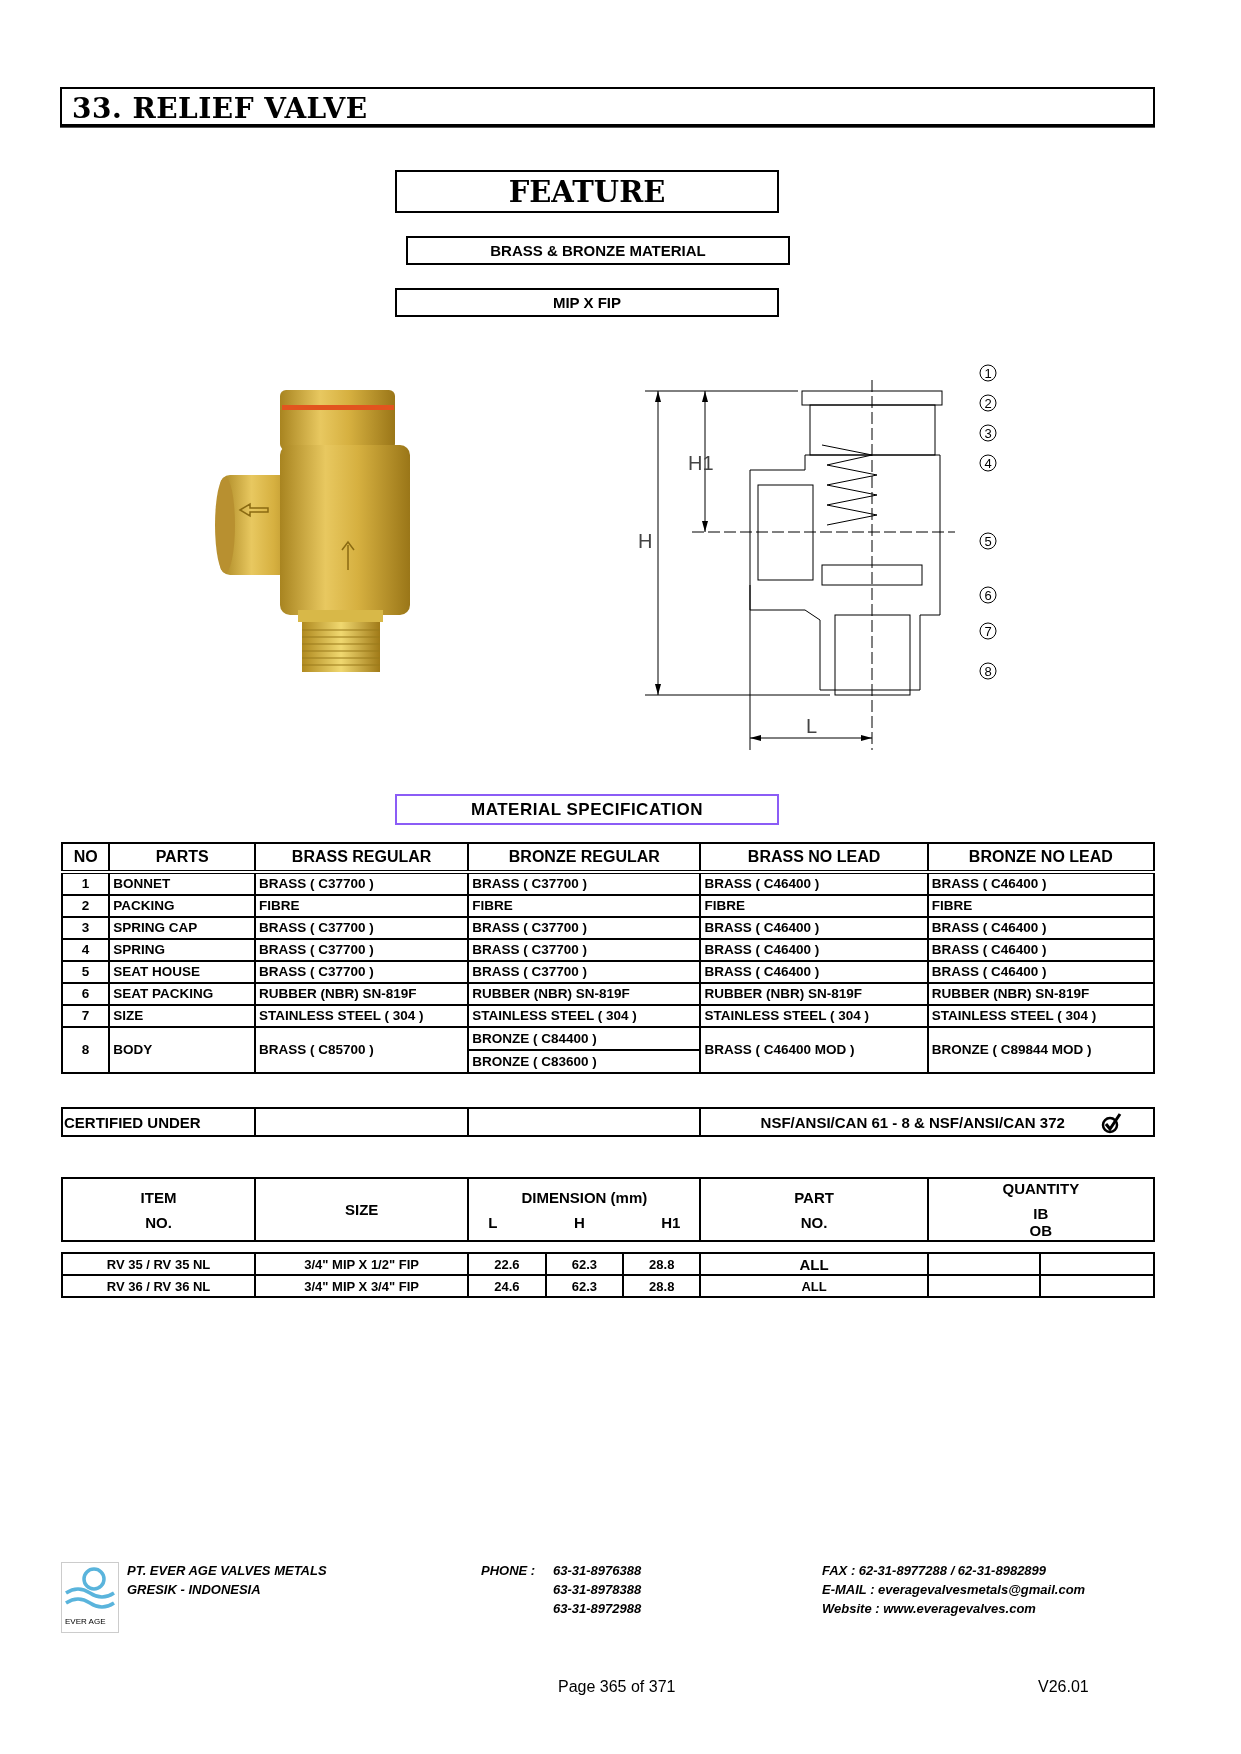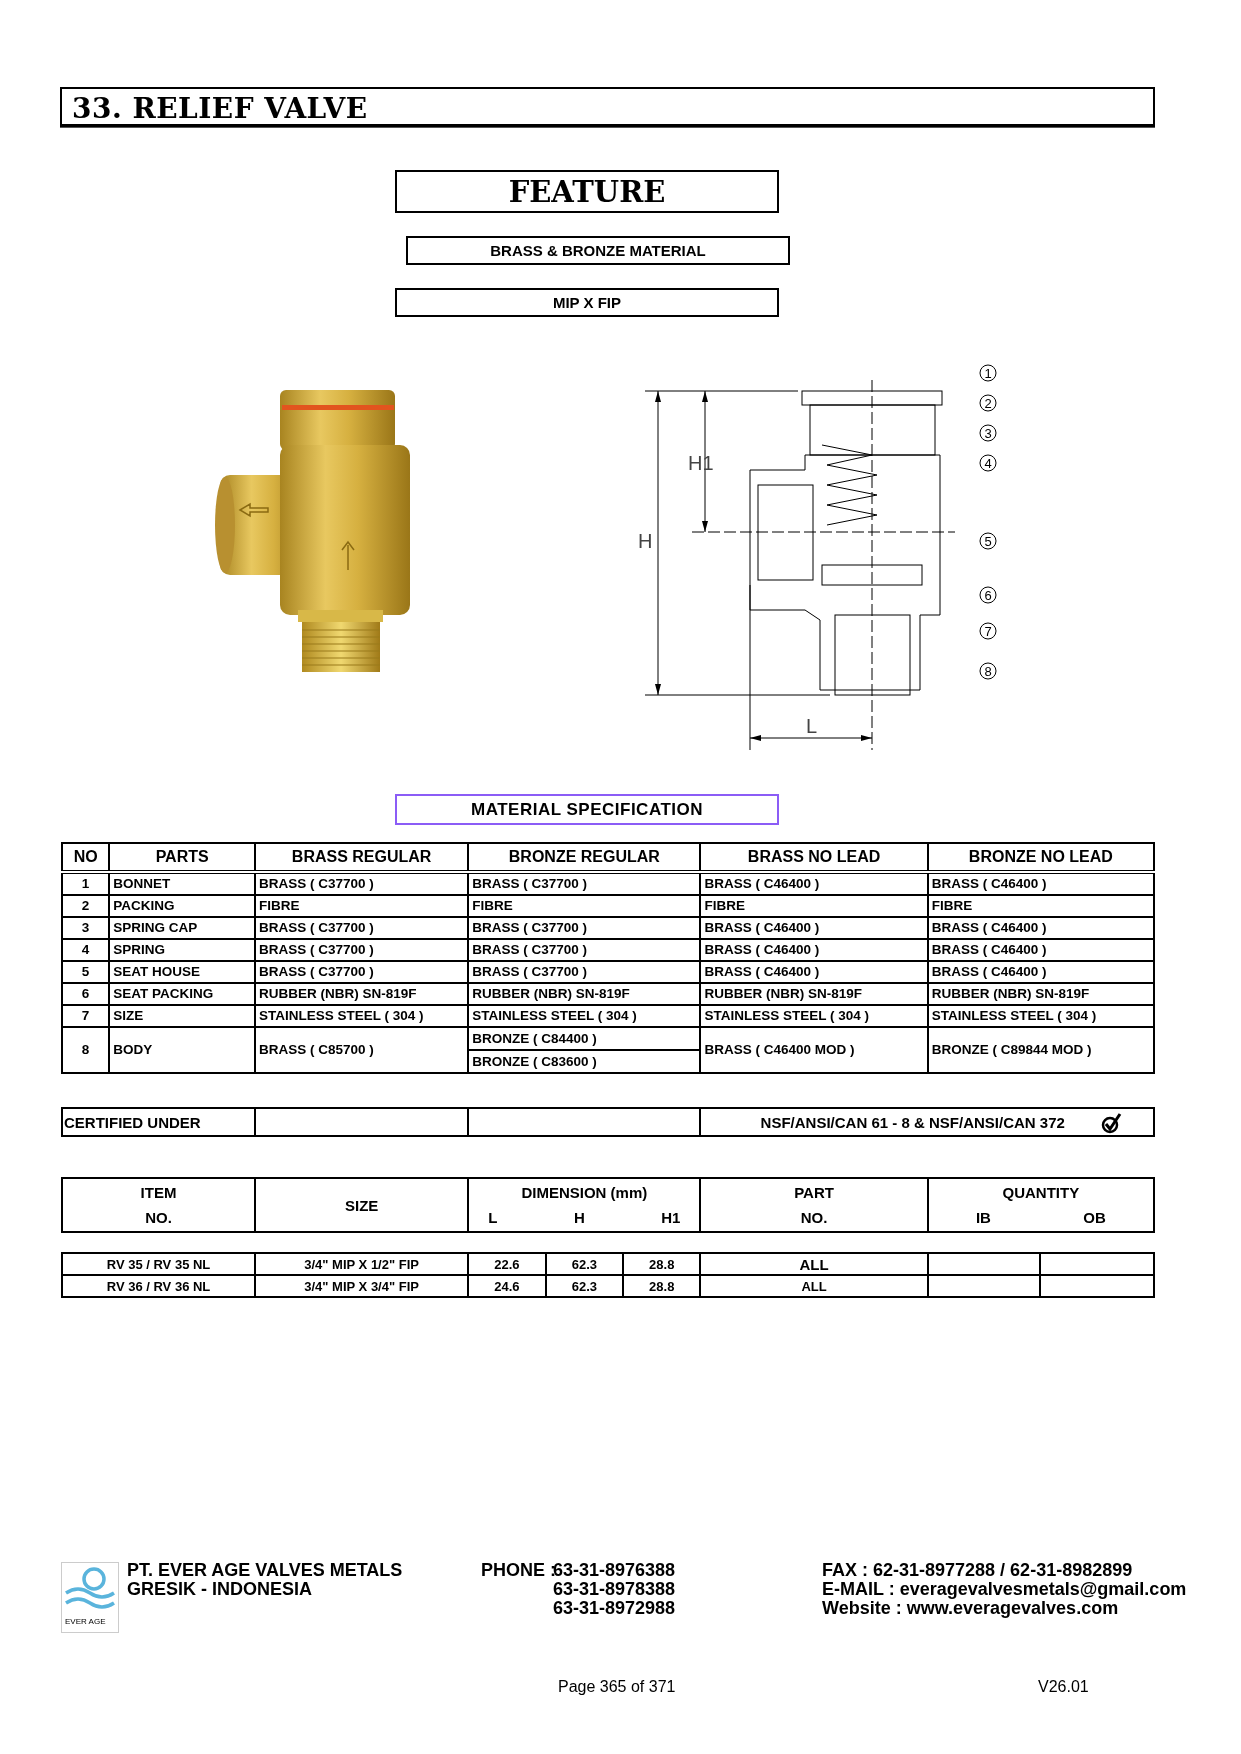--- a/index.html
+++ b/index.html
@@ -25,21 +25,21 @@
 
   .dim { left:61px; top:1177px; width:1094px; }
   .dim td { border:2px solid #000; font-size:15px; font-weight:bold; text-align:center; height:50px; }
   .dim .sub { display:flex; justify-content:space-between; padding:0 18px; }
   .dim .sub2 { display:flex; justify-content:space-around; }
 
   .items { left:61px; top:1252px; width:1094px; }
   .items td { border:2px solid #000; font-size:13px; font-weight:bold; text-align:center; height:20px; padding:0; }
   .items td.part { font-size:15px; }
 
-  .footer-text { font-size:18px; font-weight:bold; line-height:19px; }
+  .footer-text { font-size:13px; font-weight:bold; line-height:19px;font-style:italic; }
   .page-num { font-size:16px; }
 </style>
 </head>
 <body>
 
 <div class="abs title-box">
   <span>33.  RELIEF VALVE</span>
 </div>
 
 <div class="abs feature-box">
@@ -276,21 +276,21 @@
         <span>H</span>
         <span>H1</span>
       </div>
     </td>
     <td>
       <div>PART</div>
       <div style="margin-top:8px;">NO.</div>
     </td>
     <td>
       <div>QUANTITY</div>
-      <div class="sub2" style="margin-top:8px;">
+      <div class="sub2" style="margin-top:8px;flex-direction:column;">
         <span>IB</span>
         <span>OB</span>
       </div>
     </td>
   </tr>
 </tbody>
   </table>
 
 <table class="items">
   <colgroup>

